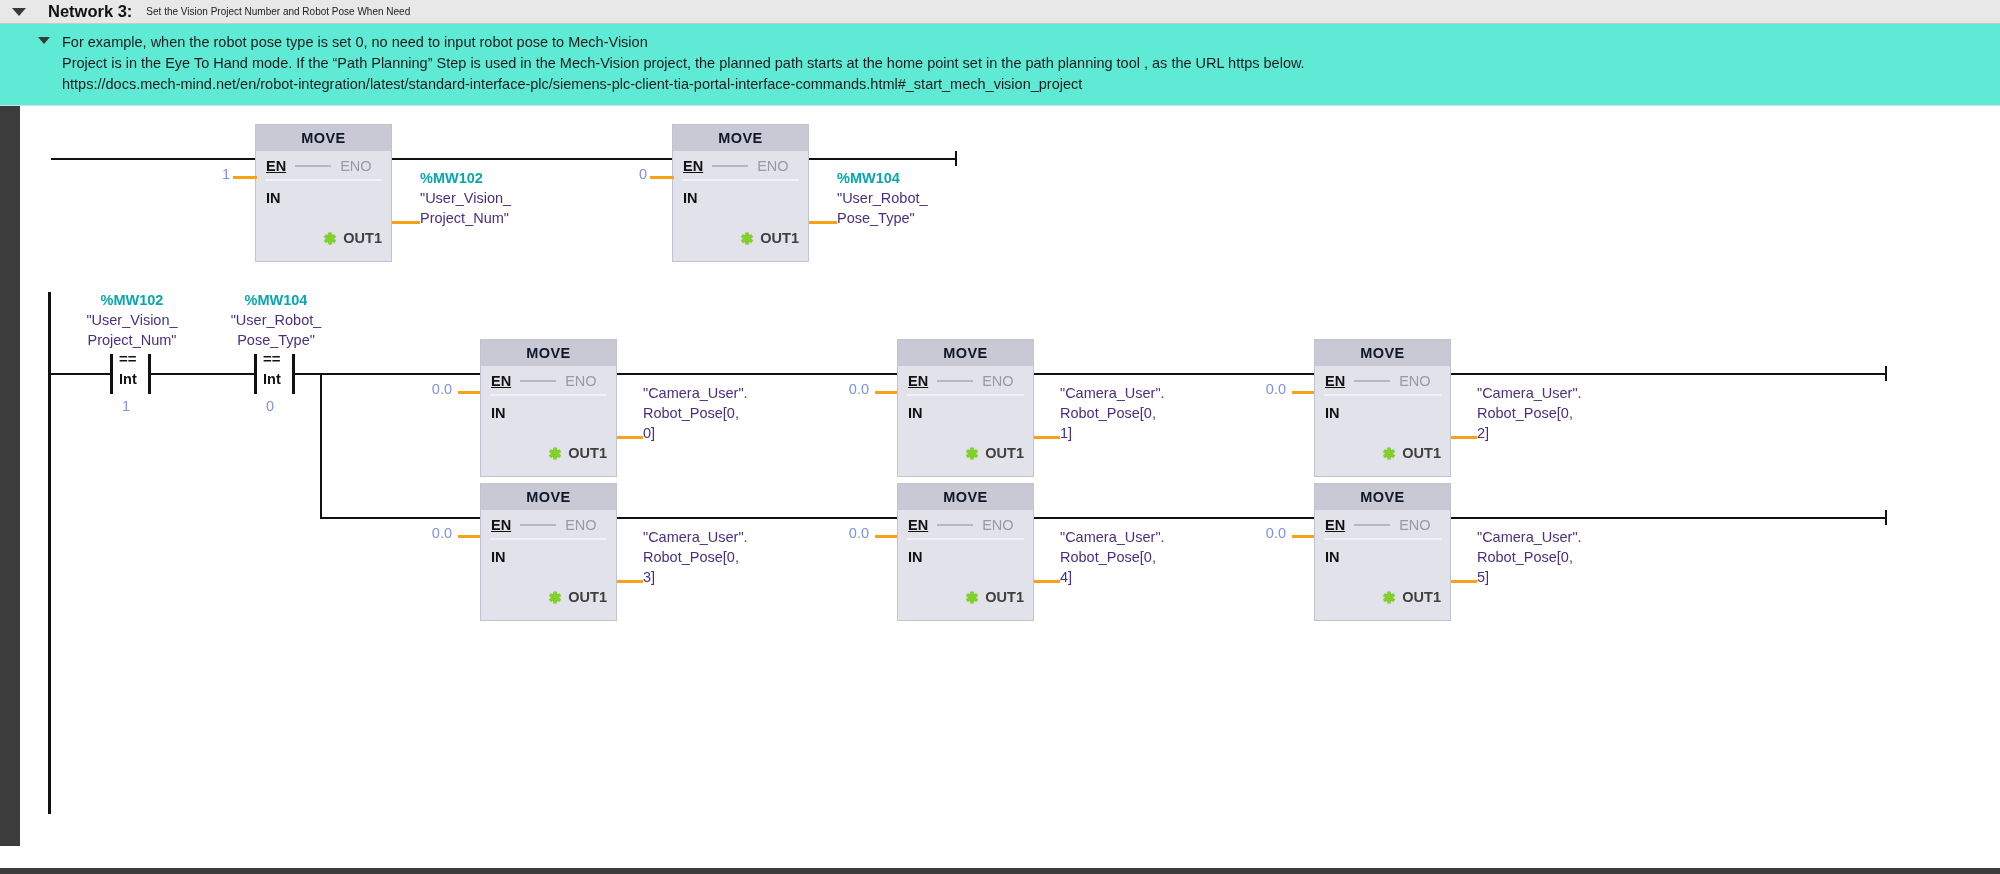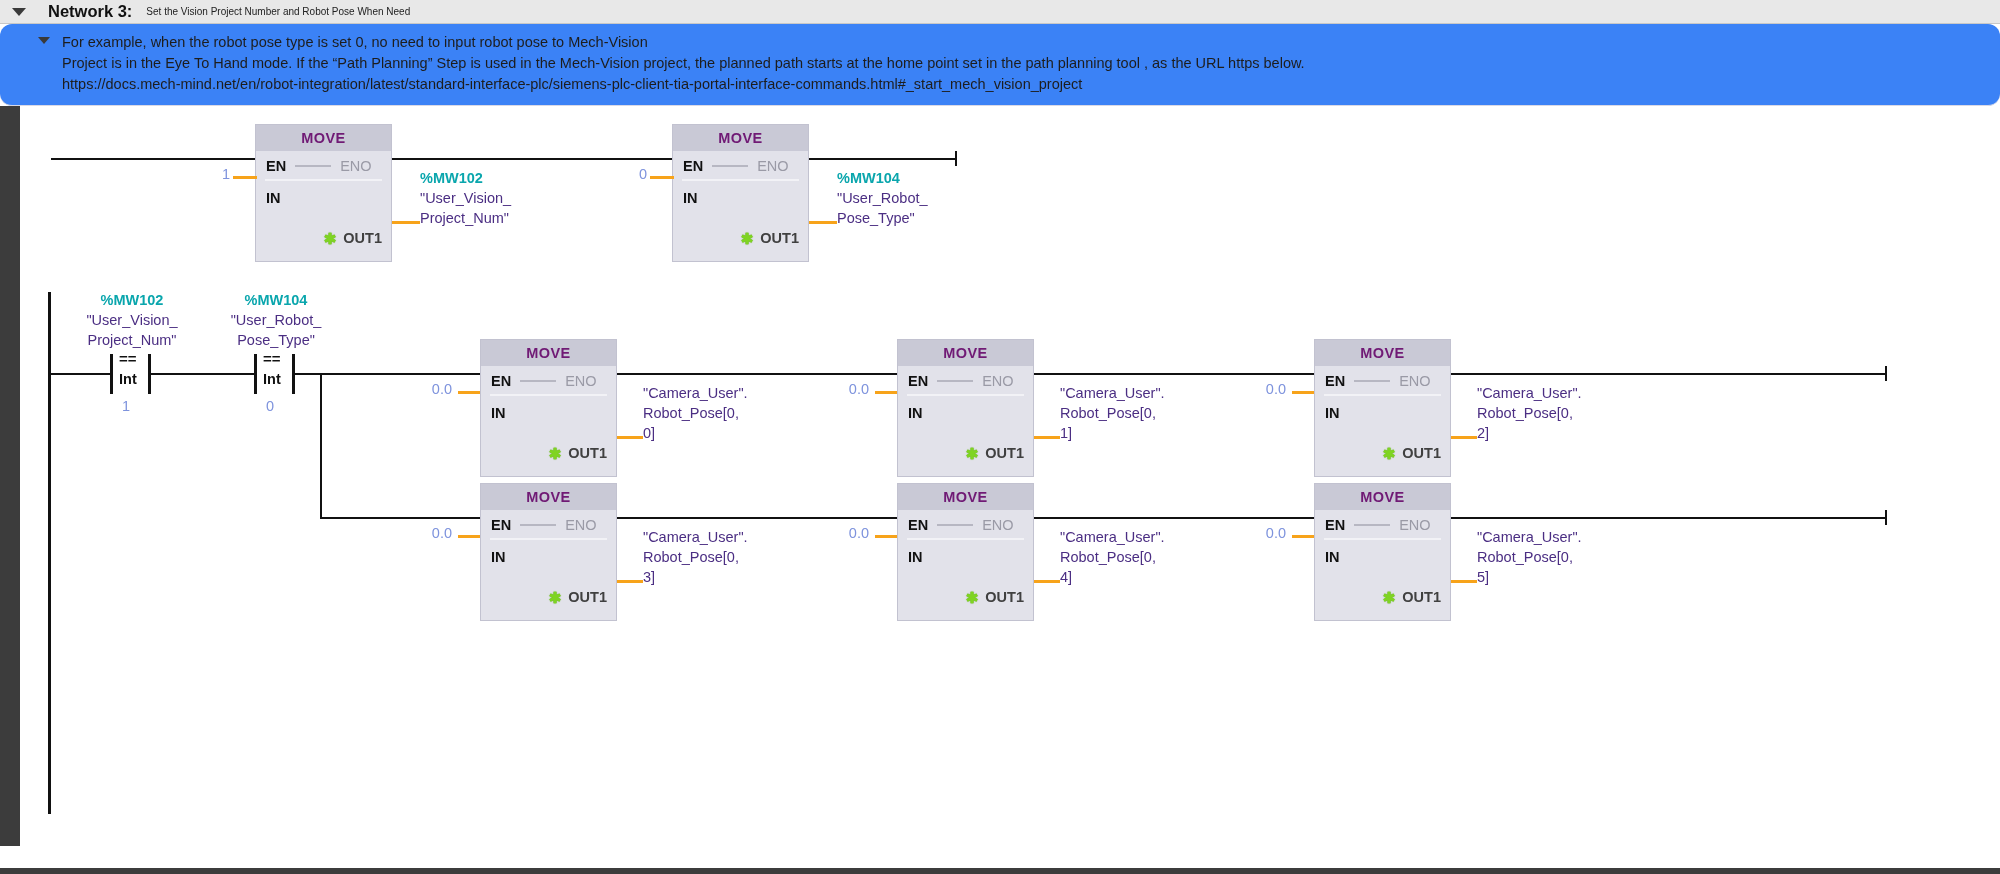--- a/index.html
+++ b/index.html
@@ -30,24 +30,23 @@
     cursor:pointer;
   }
   .net-title{font-weight:bold;font-size:16.5px;color:#111;margin-right:14px;}
   .net-subtitle{font-size:10px;color:#222;}
 
   
   .comment-area{
     position:relative;
     padding:8px 0 10px 30px;
     border-bottom:1px solid #d9d9e6;
-    background:#3b82f6;
+    background:#5eead4;
     min-height:68px;
     box-sizing:border-box;
-    border-radius:12px;
   }
   .comment-area .tri2{
     position:absolute;left:38px;top:13px;
     width:0;height:0;
     border-left:6px solid transparent;
     border-right:6px solid transparent;
     border-top:7px solid #3a3a3a;
     cursor:pointer;
   }
   .comment-lines{margin-left:32px;line-height:21px;font-size:14.5px;color:#1d1d1d;}
@@ -78,28 +77,28 @@
     width:137px;
     background:#e2e2ea;
     border:1px solid #c2c2d0;
     box-sizing:border-box;
     font-size:14.5px;
   }
   .move .hdr{
     height:26px;
     background:#c9c9d6;
     display:flex;align-items:center;justify-content:center;
-    font-weight:bold;color:#701a75;letter-spacing:.4px;
+    font-weight:bold;color:#0f172a;letter-spacing:.4px;
     font-size:14.5px;
   }
   .move .rowEN{
     height:30px;position:relative;
     display:flex;align-items:center;
   }
-  .move .lbl-en{font-weight:bold;margin-left:10px;color:#111;}
+  .move .lbl-en{font-weight:bold;margin-left:10px;color:#111;text-decoration:underline;}
   .move .eno-dash{
     height:2px;background:#b7b7c2;width:36px;margin:0 9px;
   }
   .move .lbl-eno{color:#9a9aa6;font-weight:normal;}
   .move .sep{
     position:absolute;left:9px;right:9px;bottom:0;height:2px;background:#f2f2f6;
   }
   .move .rowIN{
     height:34px;display:flex;align-items:center;
   }

